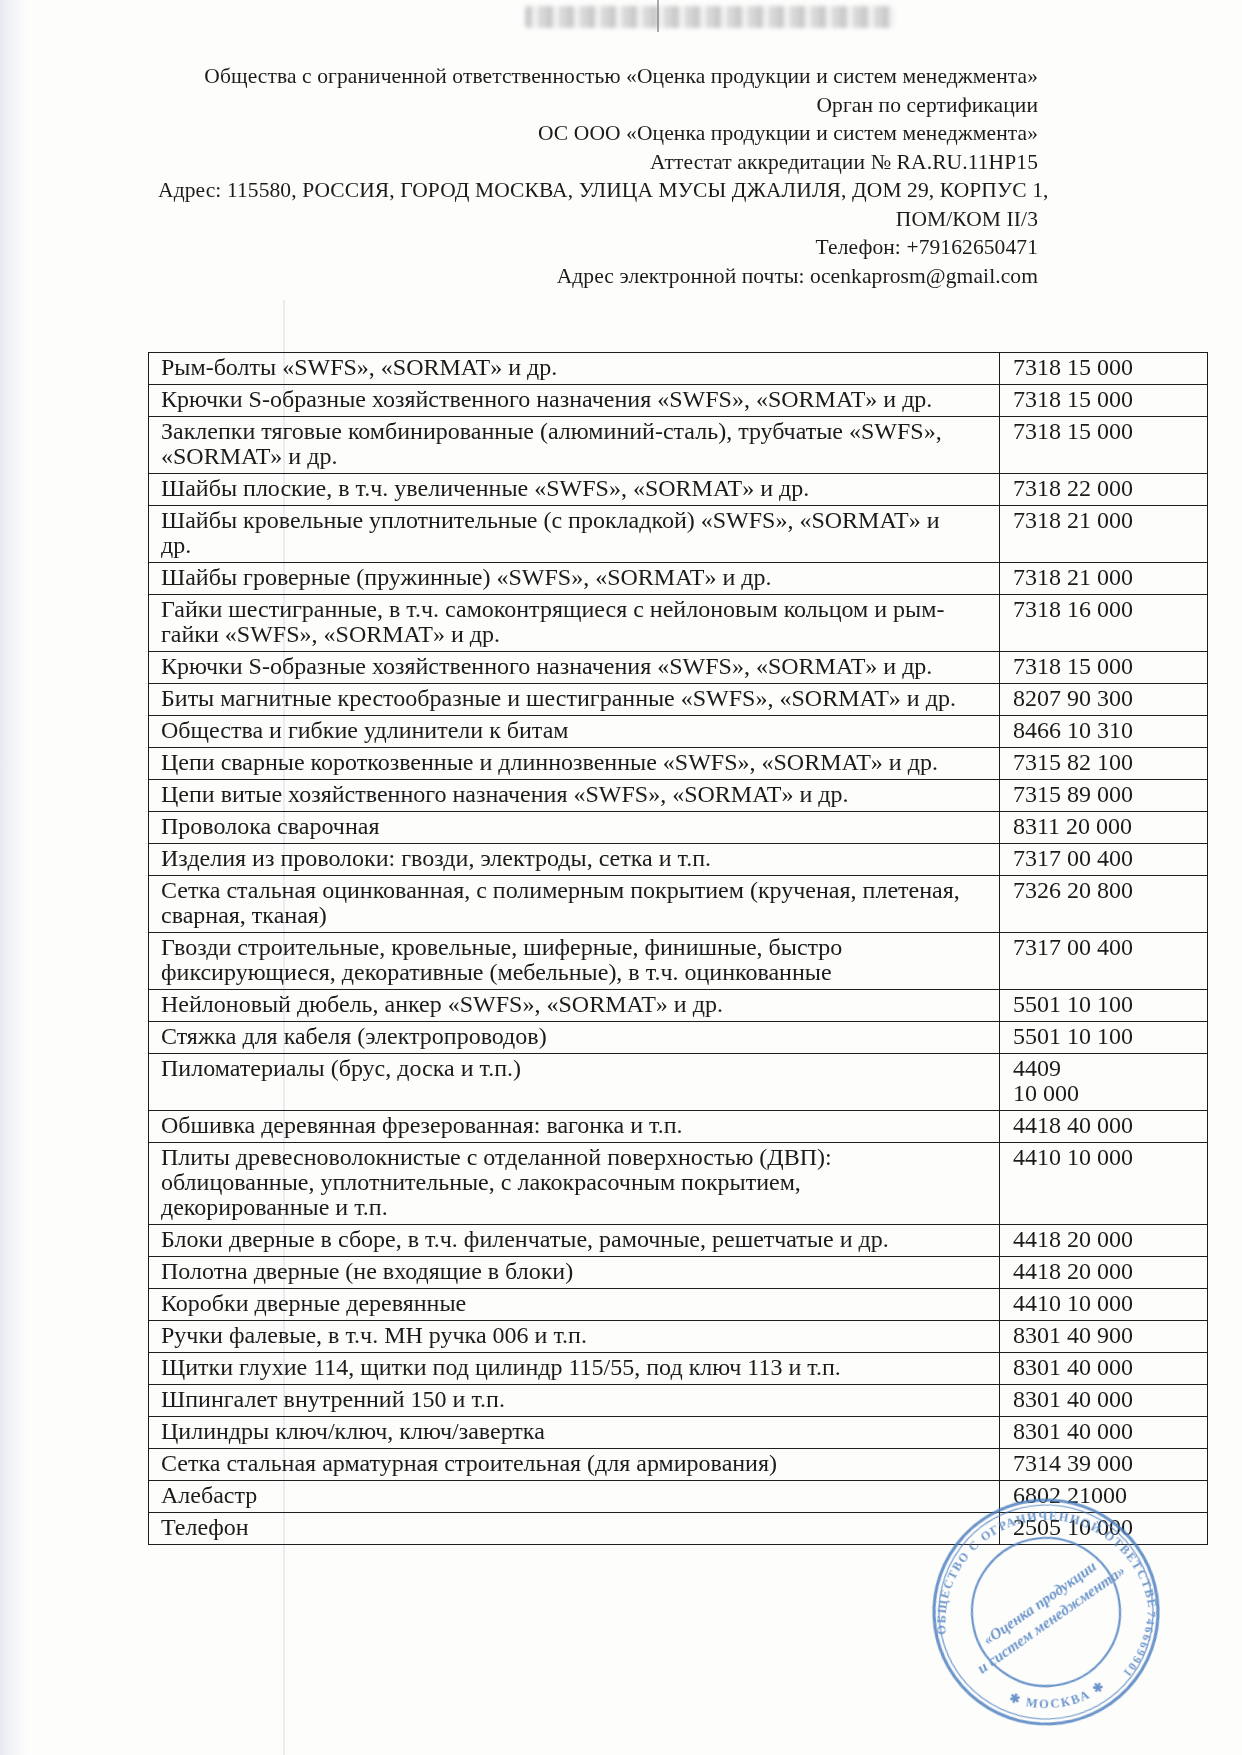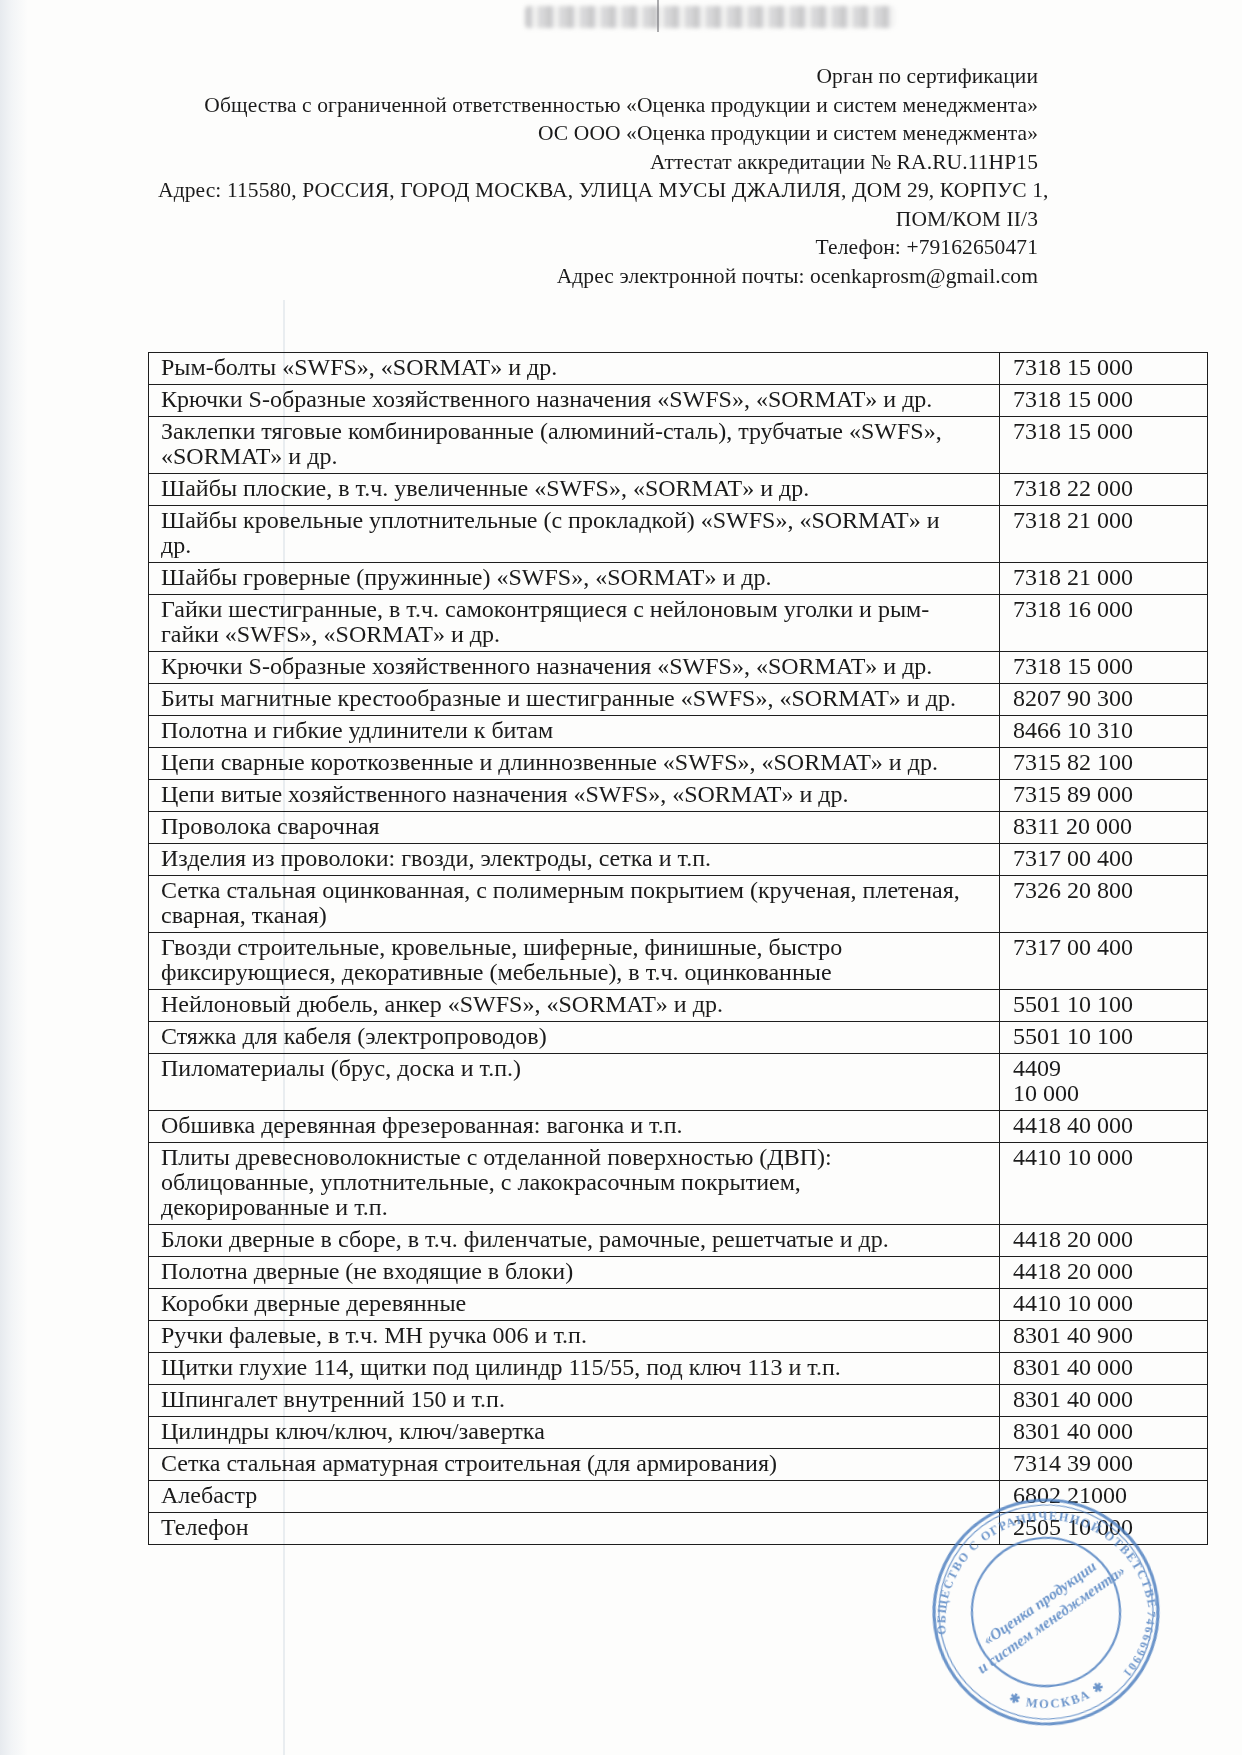--- a/index.html
+++ b/index.html
@@ -57,22 +57,22 @@
 <body>
 
 <div class="page">
 
   <div class="edge-left"></div>
   <div class="crease" style="left:283px"></div>
   <div class="smudge"></div>
   <div class="smudge-tick"></div>
 
   <div class="header-block">
+    <div>Общества с ограниченной ответственностью «Оценка продукции и систем менеджмента»</div>
     <div>Орган по сертификации</div>
-    <div>Общества с ограниченной ответственностью «Оценка продукции и систем менеджмента»</div>
     <div>ОС ООО «Оценка продукции и систем менеджмента»</div>
     <div>Аттестат аккредитации № RA.RU.11НР15</div>
     <div>Адрес: 115580, РОССИЯ, ГОРОД МОСКВА, УЛИЦА МУСЫ ДЖАЛИЛЯ, ДОМ 29, КОРПУС 1,</div>
     <div>ПОМ/КОМ II/3</div>
     <div>Телефон: +79162650471</div>
     <div>Адрес электронной почты: ocenkaprosm@gmail.com</div>
   </div>
 
   <table class="doc-table">
     <tbody>
@@ -102,37 +102,37 @@
 др.</td>
       <td class="code">7318 21 000</td>
     </tr>
 
     <tr>
       <td class="desc">Шайбы гроверные (пружинные) «SWFS», «SORMAT» и др.</td>
       <td class="code">7318 21 000</td>
     </tr>
 
     <tr>
-      <td class="desc">Гайки шестигранные, в т.ч. самоконтрящиеся с нейлоновым уголки и рым-
+      <td class="desc">Гайки шестигранные, в т.ч. самоконтрящиеся с нейлоновым кольцом и рым-
 гайки «SWFS», «SORMAT» и др.</td>
       <td class="code">7318 16 000</td>
     </tr>
 
     <tr>
       <td class="desc">Крючки S-образные хозяйственного назначения «SWFS», «SORMAT» и др.</td>
       <td class="code">7318 15 000</td>
     </tr>
 
     <tr>
       <td class="desc">Биты магнитные крестообразные и шестигранные «SWFS», «SORMAT» и др.</td>
       <td class="code">8207 90 300</td>
     </tr>
 
     <tr>
-      <td class="desc">Полотна и гибкие удлинители к битам</td>
+      <td class="desc">Общества и гибкие удлинители к битам</td>
       <td class="code">8466 10 310</td>
     </tr>
 
     <tr>
       <td class="desc">Цепи сварные короткозвенные и длиннозвенные «SWFS», «SORMAT» и др.</td>
       <td class="code">7315 82 100</td>
     </tr>
 
     <tr>
       <td class="desc">Цепи витые хозяйственного назначения «SWFS», «SORMAT» и др.</td>

